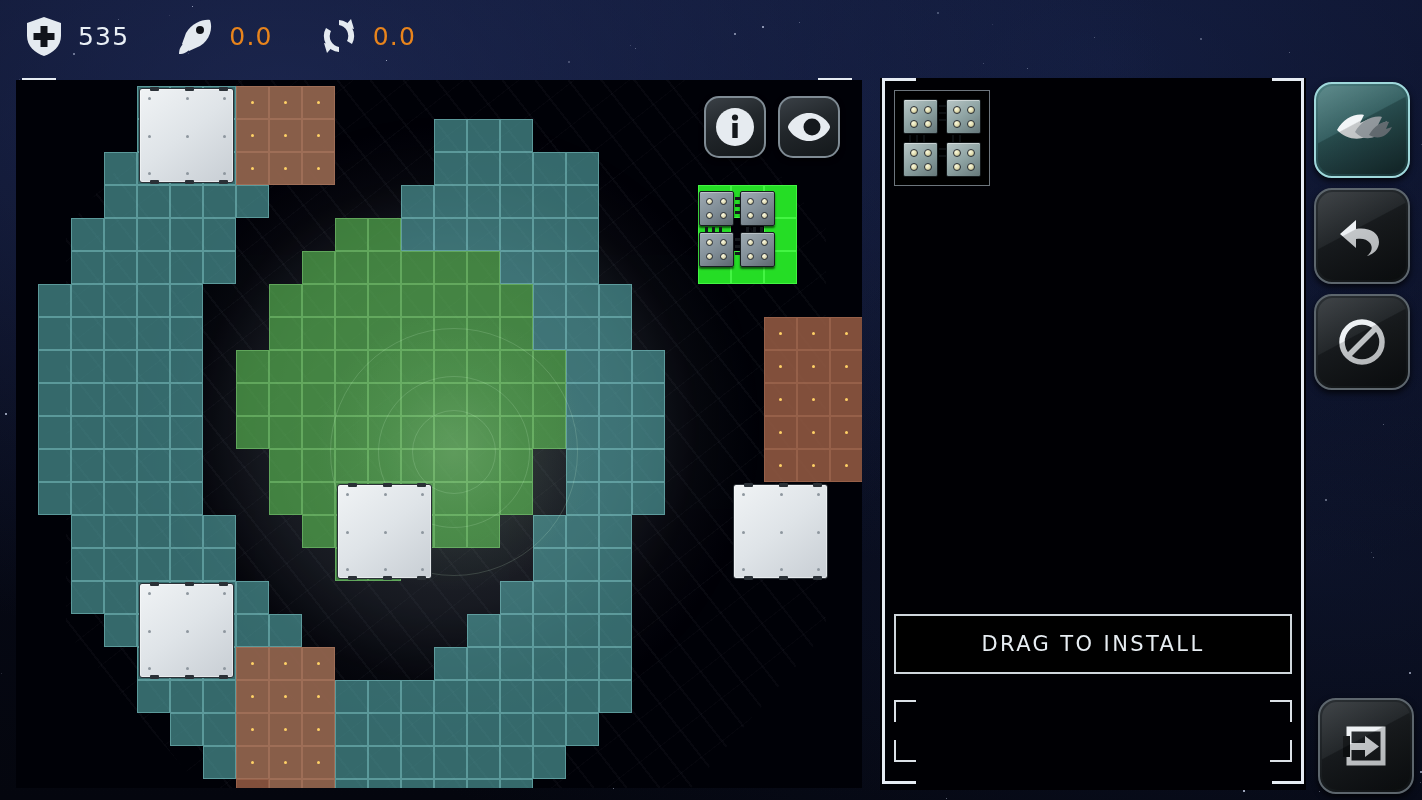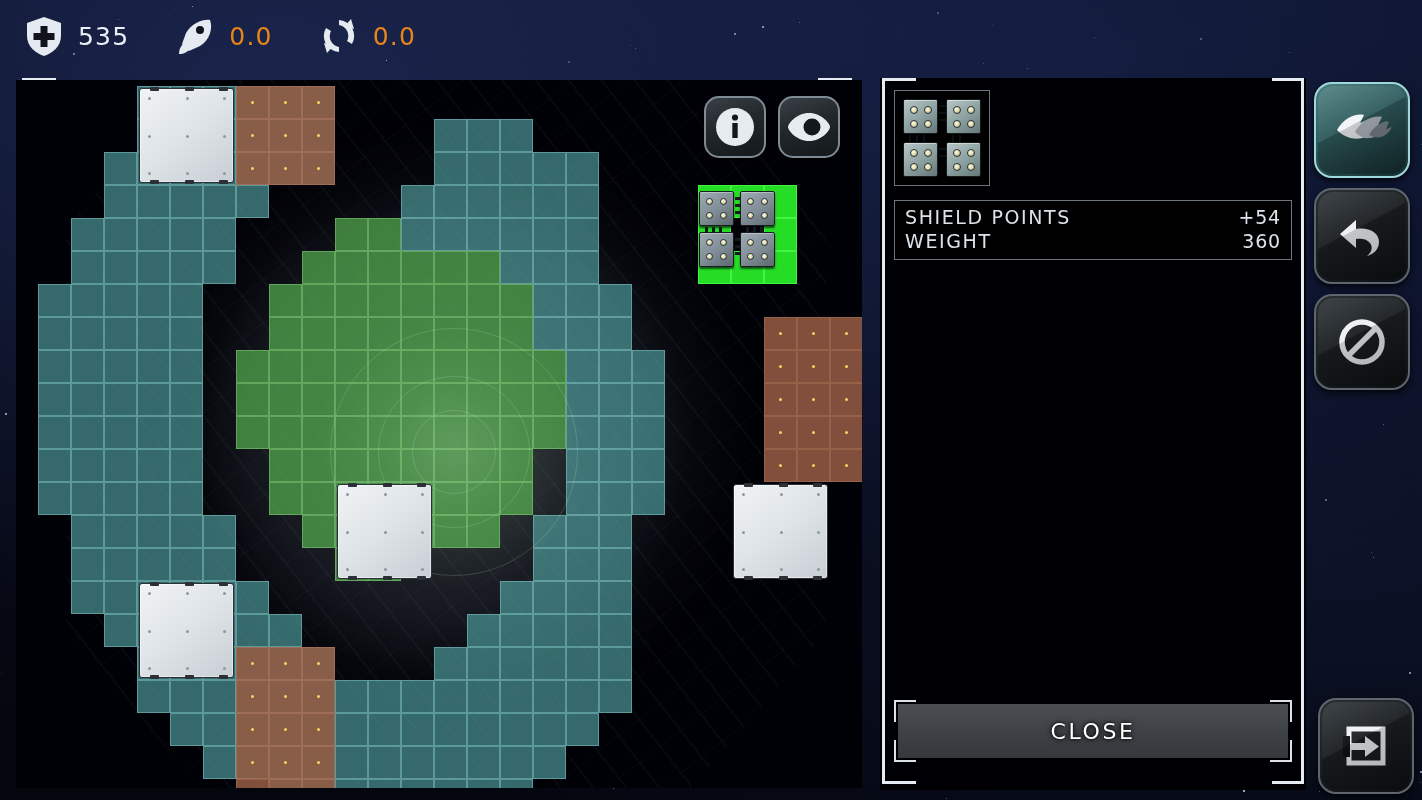--- a/index.html
+++ b/index.html
@@ -1016,34 +1016,24 @@
             <div class="thumb-pin" style="left:6px;top:36px;width:2px;height:7px;"></div>
             <div class="thumb-pin" style="left:13px;top:36px;width:2px;height:7px;"></div>
             <div class="thumb-pin" style="left:20px;top:36px;width:2px;height:7px;"></div>
             <div class="thumb-pin" style="left:49px;top:36px;width:2px;height:7px;"></div>
             <div class="thumb-pin" style="left:56px;top:36px;width:2px;height:7px;"></div>
           </div>
         </div>
 
       </div>
 
-      <div class="stats-box">
-        <div class="stat-row">
-          <span>SHIELD POINTS</span>
-          <span class="stat-val">+54</span>
-        </div>
-        <div class="stat-row">
-          <span>WEIGHT</span>
-          <span class="stat-val">360</span>
-        </div>
-      </div>
-
+
+      <div class="btn-install">DRAG TO INSTALL</div>
 
       <div class="btn-close-wrap">
-        <div class="btn-close">CLOSE</div>
         <span class="cc tl"></span>
         <span class="cc tr"></span>
         <span class="cc bl"></span>
         <span class="cc br"></span>
       </div>
     </div>
   </div>
 
   <div class="rail">
 

